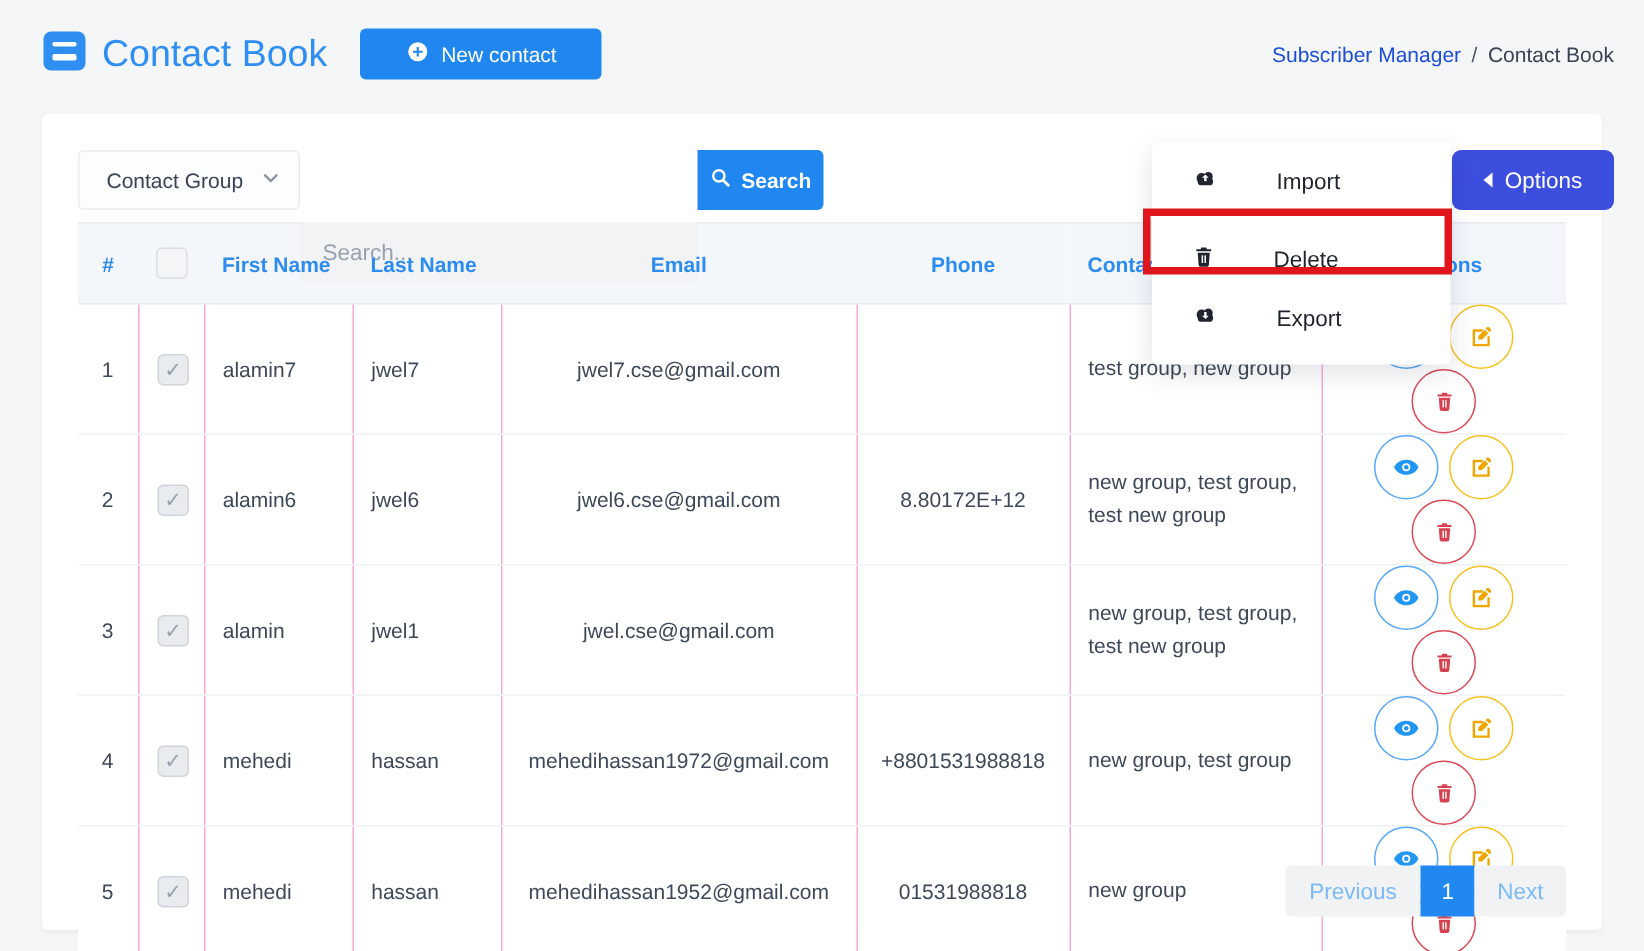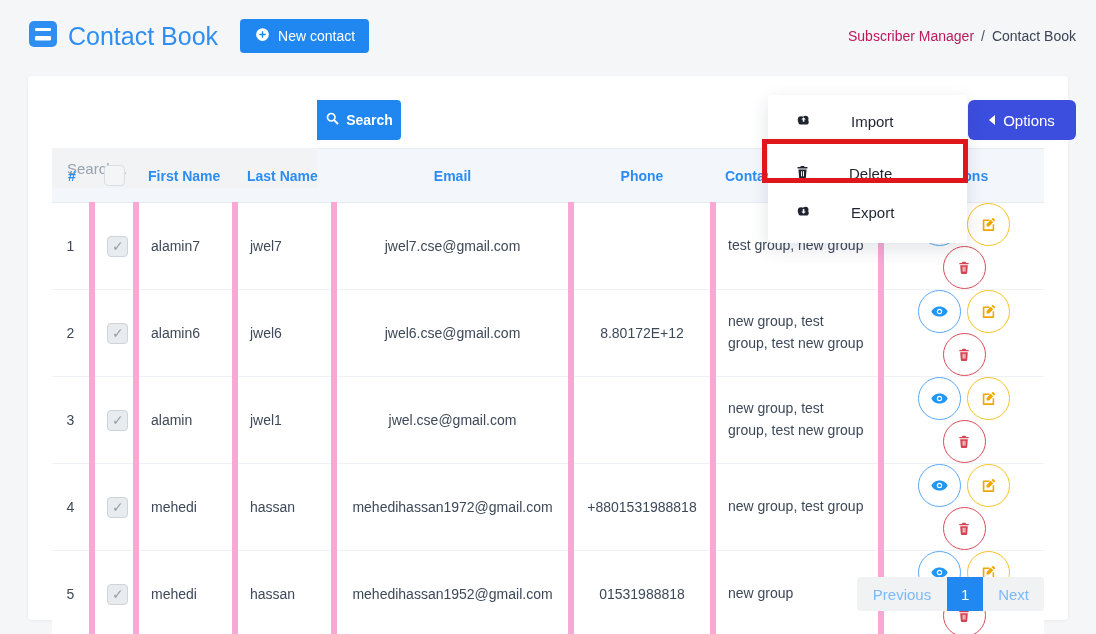--- a/index.html
+++ b/index.html
@@ -7,23 +7,23 @@
   body {
     font-family:"Liberation Sans","DejaVu Sans",sans-serif;
     background:#f5f6f7; position:relative; overflow:hidden; color:#3d4858;
   }
   
   .topbar { display:flex; align-items:center; padding:14px 20px 0 28px; height:58px; }
   .brand { display:flex; align-items:center; gap:10px; }
   .brand-title { font-size:25px; color:#2f8ef2; font-weight:400; }
   .btn-new { display:inline-flex; align-items:center; gap:7px; margin-left:22px;
     background:#1f87ef; color:#fff; border:none; border-radius:4px; height:34px;
-    padding:0 14px; font-size:14px; font-family:inherit; cursor:pointer; }
+    padding:0 30px; font-size:14px; font-family:inherit; cursor:pointer; }
   .breadcrumb { margin-left:auto; font-size:14px; display:flex; gap:7px; align-items:center; }
-  .breadcrumb .bc-link { color:#be185d; text-decoration:none; cursor:pointer; }
+  .breadcrumb .bc-link { color:#1d4ed8; text-decoration:none; cursor:pointer; }
   .breadcrumb .bc-sep { color:#4a5568; }
   .breadcrumb .bc-current { color:#3a4354; }
   
   .card { position:relative; margin:18px 28px 0 28px; height:544px; background:#fff;
     border-radius:4px; box-shadow:0 1px 3px rgba(20,30,60,.06); padding:24px 24px 0 24px; }
   
   .filters { display:flex; align-items:flex-start; height:40px; }
   .group-select { width:148px; height:40px; background:#fcfdfe; border:1px solid #e9ecf2;
     border-radius:4px; display:flex; align-items:center; justify-content:space-between;
     padding:0 12px 0 18px; font-size:14px; color:#3a4354; cursor:pointer; }
@@ -39,21 +39,21 @@
     gap:8px; cursor:pointer; }
   .caret-left { width:0; height:0; border-top:5px solid transparent;
     border-bottom:5px solid transparent; border-right:6px solid #fff; }
   
   table { width:100%; margin-top:8px; border-collapse:collapse; table-layout:fixed; }
   col.c-idx{width:40px} col.c-cb{width:44px} col.c-fn{width:99px} col.c-ln{width:99px}
   col.c-em{width:237px} col.c-ph{width:142px} col.c-gr{width:168px} col.c-ac{width:163px}
   thead th { background:#f3f6fb; border-top:1px solid #e6eaf2; border-bottom:1px solid #e6eaf2;
     color:#2d8cf0; font-size:14px; font-weight:700; height:54px; text-align:left; padding:0 12px; }
   thead th.ctr { text-align:center; }
-  tbody td { border-bottom:1px solid #eef1f6; border-left:6px solid #f9a8d4; height:61px;
+  tbody td { border-bottom:1px solid #eef1f6; border-left:1px solid #f9a8d4; height:61px;
     font-size:14px; color:#3d4858; padding:0 12px; background:#fff; }
   tbody td:first-child { border-left:none; }
   td.ctr { text-align:center; }
   td.c-gr { line-height:1.55; }
   .checkbox { display:inline-block; width:21px; height:21px; border-radius:4px;
     background:#e9ecef; border:1px solid #ced4da; position:relative; cursor:pointer;
     vertical-align:middle; }
   .checkbox.unchecked { background:#f3f5f7; border-color:#d9dee5; }
   .checkbox.checked::after { content:"\2713"; position:absolute; left:4px; top:1px;
     font-size:14px; color:#96a0ac; }
@@ -106,20 +106,28 @@
   <div class="breadcrumb">
     <span class="bc-link">Subscriber Manager</span>
     <span class="bc-sep">/</span>
     <span class="bc-current">Contact Book</span>
   </div>
 </div>
 
 <div class="card">
 
   <div class="filters">
+    <div class="group-select">
+      <span>Contact Group</span>
+      <span>
+        <svg width="13" height="13" viewBox="0 0 24 24">
+            <path d="M5 9l7 7 7-7" fill="none" stroke="#8a93a3" stroke-width="3" stroke-linecap="round" stroke-linejoin="round"></path>
+          </svg>
+      </span>
+    </div>
     <input class="search-input" type="text" placeholder="Search..." style="">
     <button class="btn-search">
       <span>
         <svg width="15" height="15" viewBox="0 0 24 24">
           <circle cx="10" cy="10" r="6" fill="none" stroke="#fff" stroke-width="2.6"></circle>
           <line x1="14.6" y1="14.6" x2="20" y2="20" stroke="#fff" stroke-width="3" stroke-linecap="round"></line>
         </svg>
       </span>
       <span>Search</span>
     </button>

